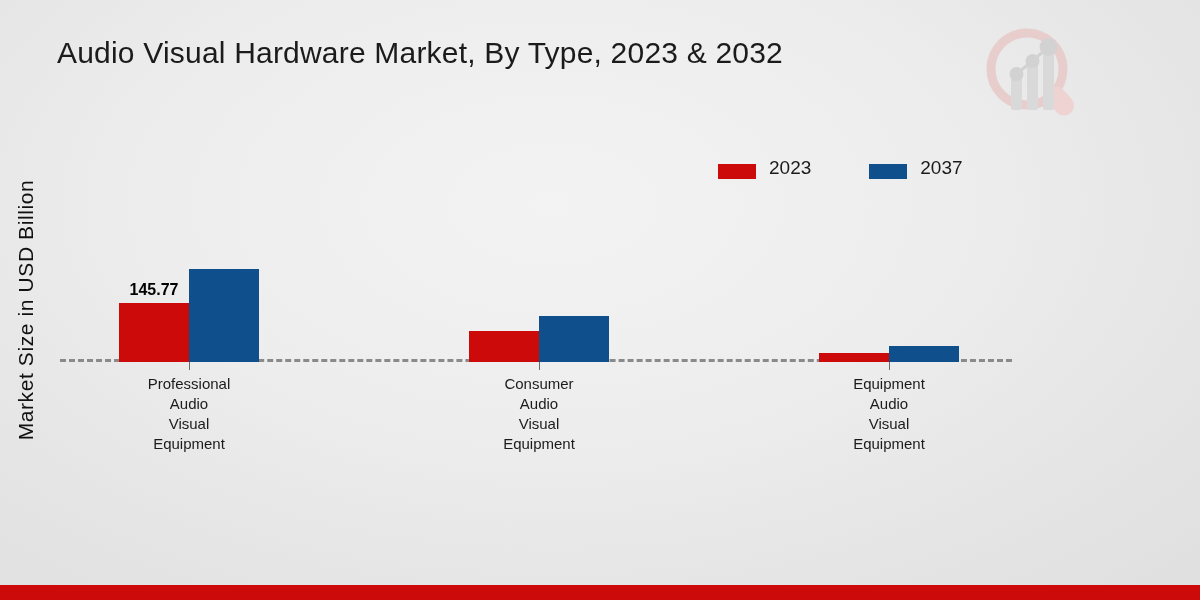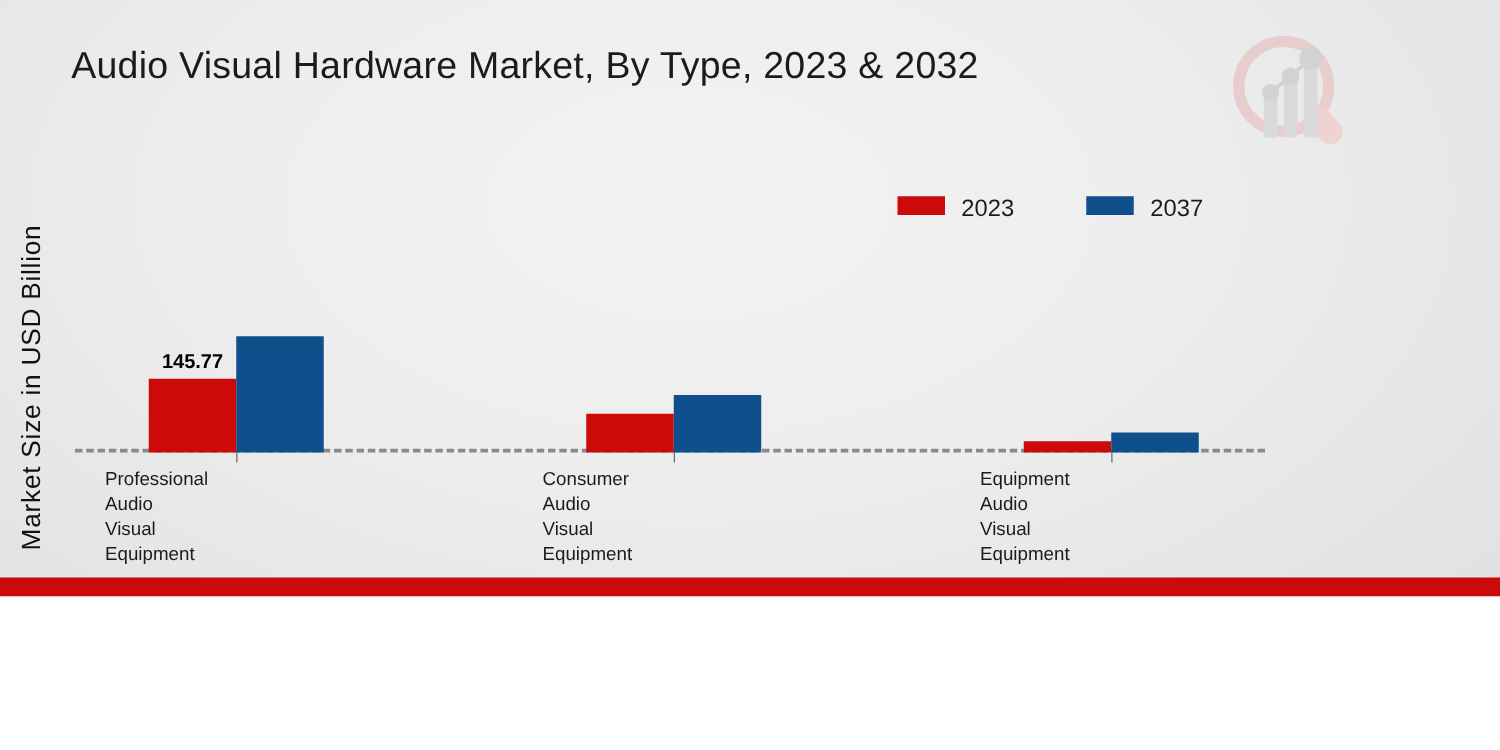--- a/index.html
+++ b/index.html
@@ -4,21 +4,21 @@
 <style>
   * { box-sizing: border-box; }
   html, body {
     margin: 0; padding: 0;
     width: 1200px; height: 600px;
     font-family: "Liberation Sans", sans-serif;
     overflow: hidden;
   }
   #page {
     position: relative;
-    width: 1200px; height: 477px;
+    width: 1200px; height: 600px;
     background:
       radial-gradient(ellipse 900px 520px at 46% 34%, #f3f3f3 0%, #ededed 45%, #e6e6e6 72%, #e0e0e0 100%);
   }
   
   #watermark {
     position: absolute;
     left: 975px; top: 22px;
     width: 110px; height: 105px;
     opacity: 1;
     pointer-events: none;
@@ -46,21 +46,21 @@
     white-space: nowrap;
   }
   
   #legend {
     position: absolute;
     left: 718px; top: 157px;
     display: flex;
     align-items: center;
     gap: 58px;
   }
-  .legend-item { display: flex; align-items: flex-start; gap: 13px; }
+  .legend-item { display: flex; align-items: flex-end; gap: 13px; }
   .legend-swatch { width: 38px; height: 15px; display: block; }
   .legend-text { font-size: 19px; color: #1b1b1b; }
 
   
   #plot {
     position: absolute;
     left: 60px; top: 150px;
     width: 952px; height: 212px;
   }
   #axis-line {
@@ -103,20 +103,21 @@
     width: 1px; height: 8px;
     background: #6d6d6d;
   }
   .cat-label {
     position: absolute;
     top: 100%;
     margin-top: 12px;
     left: 50%;
     transform: translateX(-50%);
     width: 210px;
+    text-align: center;
     font-size: 15px;
     line-height: 20px;
     color: #1b1b1b;
   }
   
   #footer-bar {
     position: absolute;
     left: 0; bottom: 0;
     width: 1200px; height: 15px;
     background: #cc0a0a;

